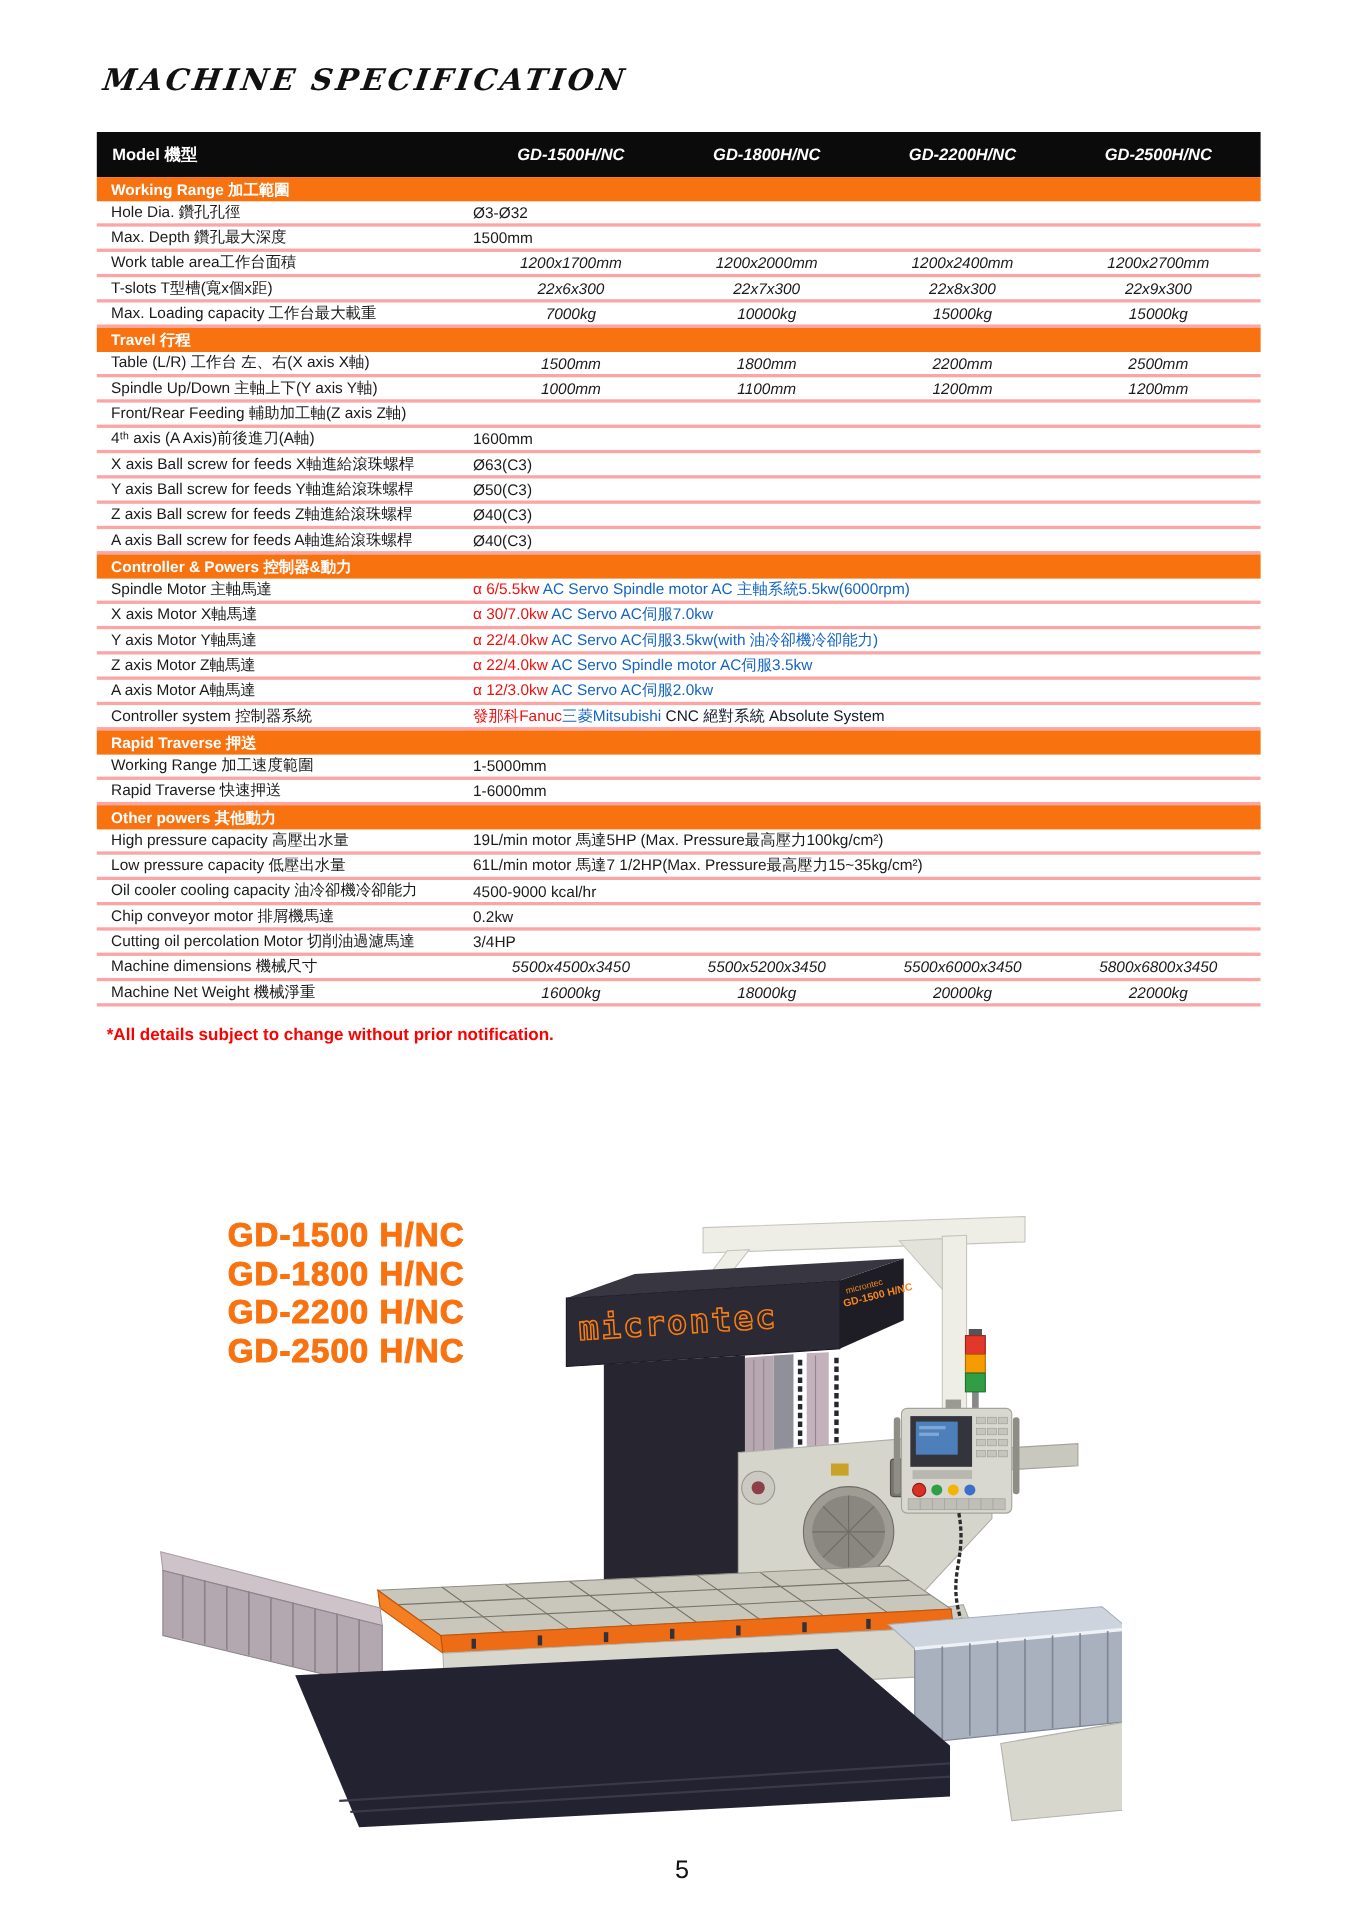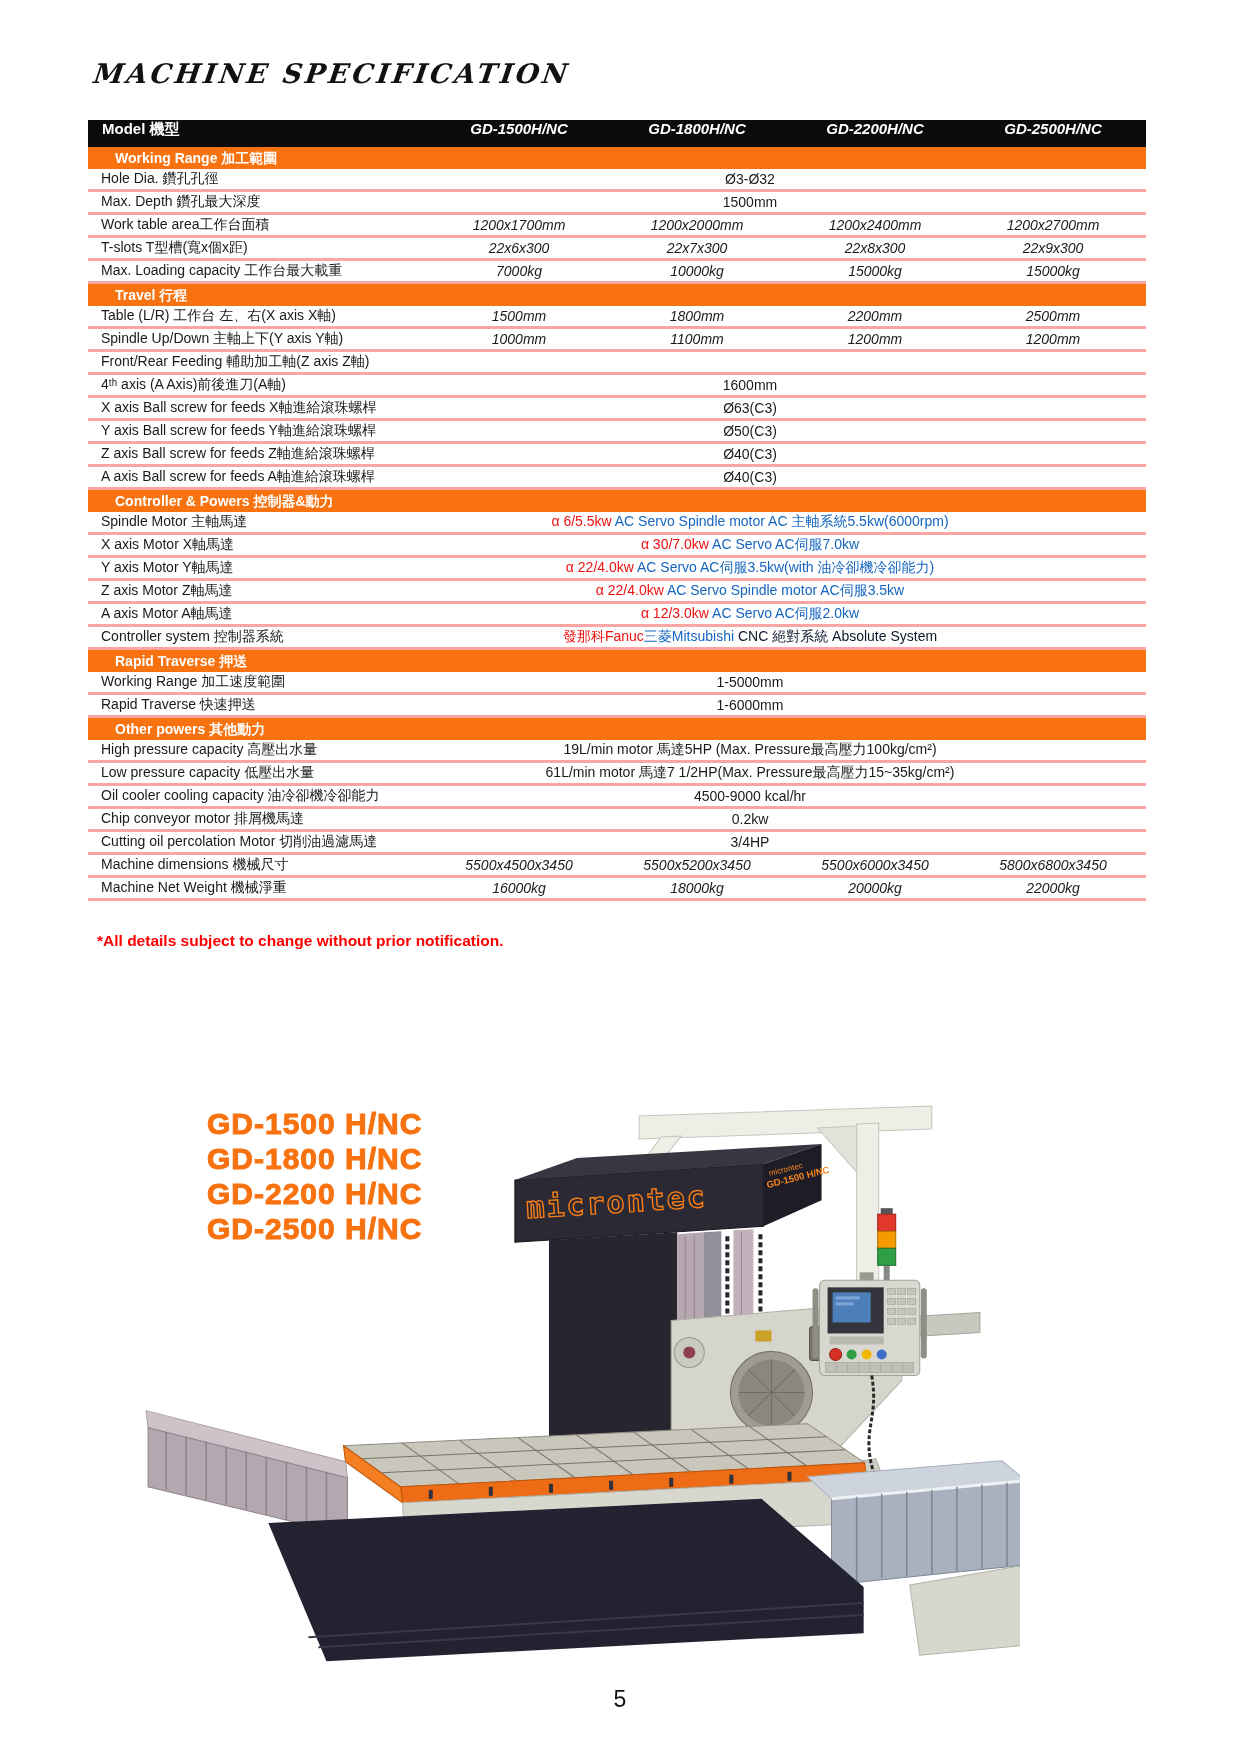--- a/index.html
+++ b/index.html
@@ -9,35 +9,35 @@
     font-family:"Liberation Sans", sans-serif; color:#1a1a1a; overflow:hidden;
   }
   .doc-title {
     position:absolute; left:94px; top:58px;
     font-family:"DejaVu Serif", serif; font-style:italic; font-weight:bold;
     font-size:27px; letter-spacing:3px; color:#111;
     transform:skewX(-8deg);
   }
   .spec-table { position:absolute; left:88px; top:120px; width:1058px; }
   .t-head {
-    display:flex; align-items:flex-start; height:27px;
+    display:flex; align-items:center; height:41px;
     background:var(--header-black,#0b0b0b); color:#fff; font-weight:bold; font-size:15px;
   }
   .t-head .t-label { padding-left:14px; }
   .t-bar {
     height:22px; line-height:22px; background:var(--accent,#f87210);
-    color:#fff; font-weight:bold; font-size:14px; padding-left:27px;
+    color:#fff; font-weight:bold; font-size:14px; padding-left:13px;
   }
   .t-row {
     display:flex; align-items:center; height:23px;
     border-bottom:3px solid #fca5a5; font-size:14px; color:#1a1a1a;
   }
   .t-label { width:342px; flex:0 0 342px; padding-left:13px; white-space:nowrap; }
   .t-cell  { width:178px; flex:0 0 178px; text-align:center; white-space:nowrap;font-style:italic; }
-  .t-span  { width:640px; flex:0 0 640px; text-align:center; white-space:nowrap; }
+  .t-span  { width:640px; flex:0 0 640px; white-space:nowrap; }
   .t-red   { color:var(--value-red,#ee1111); }
   .t-blue  { color:var(--value-blue,#1565c0); }
   .t-black { color:#0f172a; }
   .note {
     position:absolute; left:97px; top:932px;
     color:var(--note-red,#ff0000); font-weight:bold; font-size:15.5px;
   }
   .models {
     position:absolute; left:207px; top:1106px;
     color:var(--accent,#f87d14); font-weight:bold; font-size:30px;

